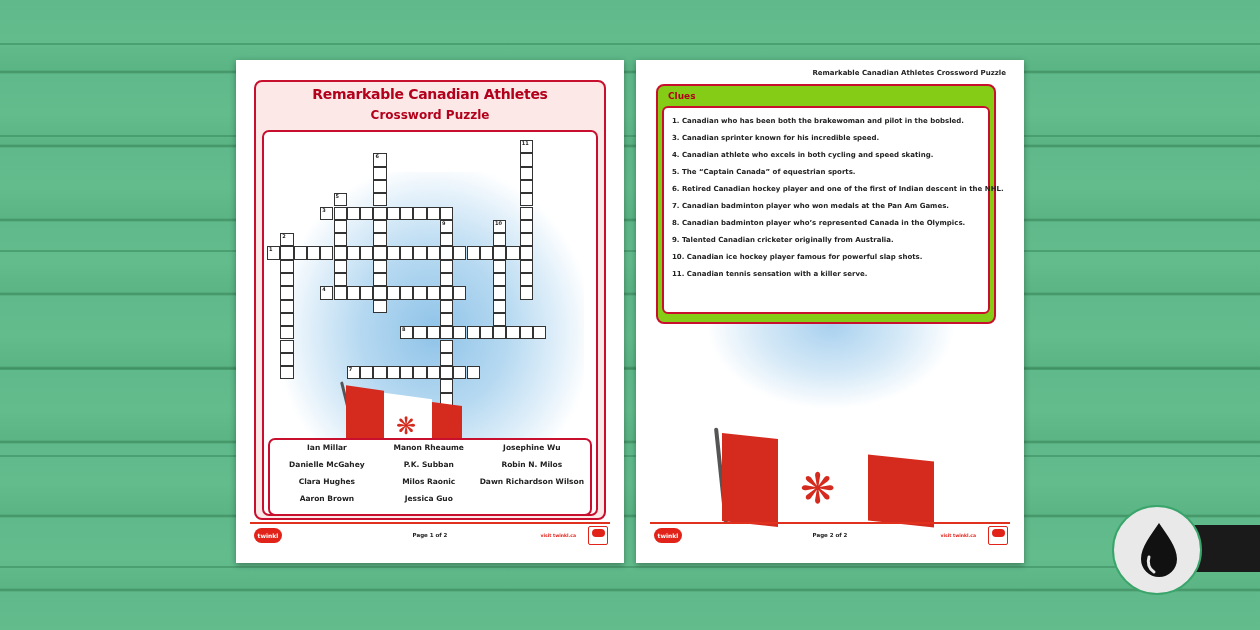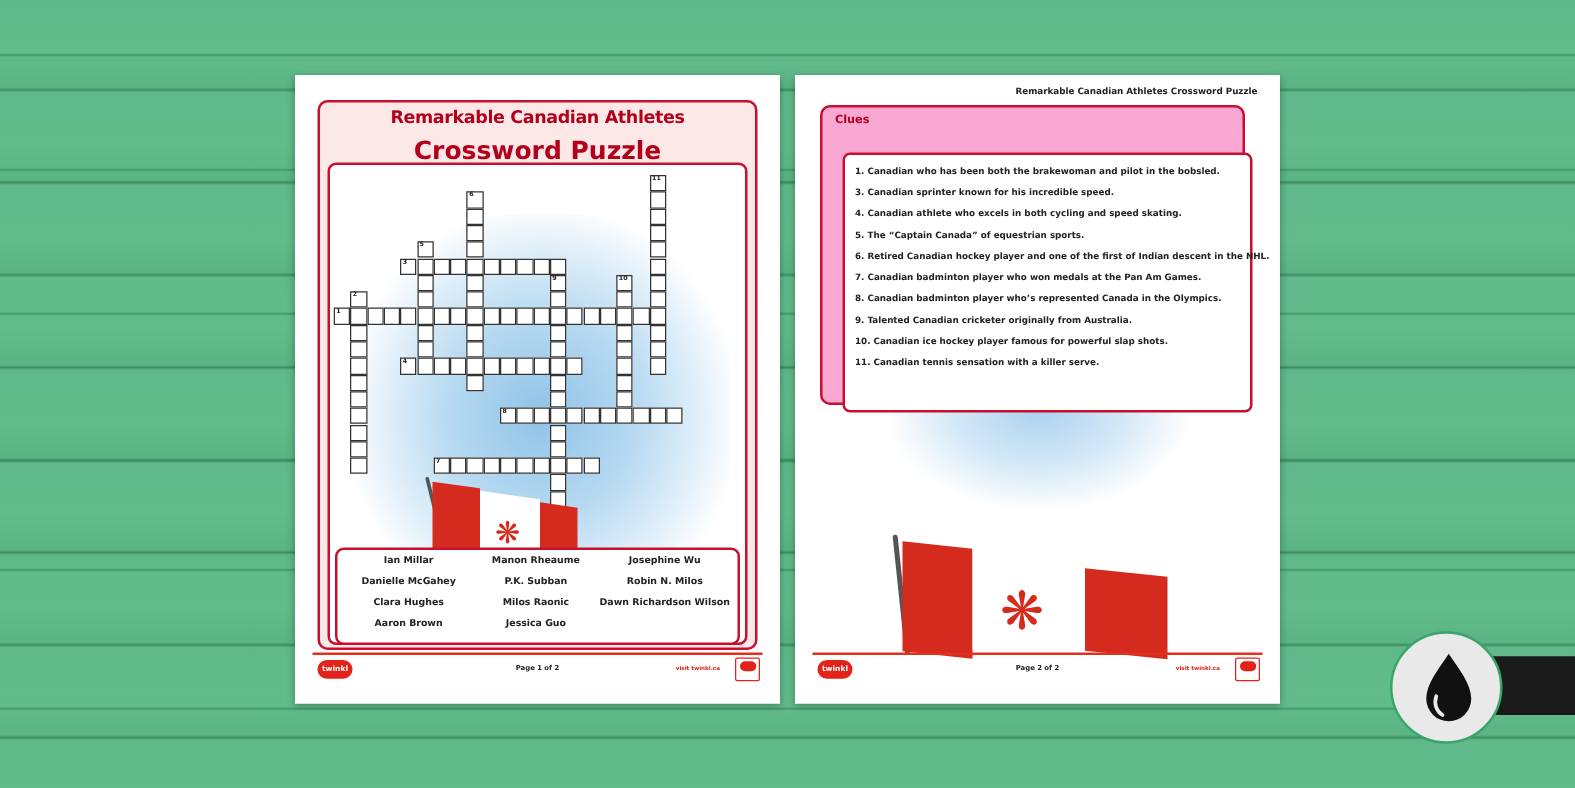--- a/index.html
+++ b/index.html
@@ -20,21 +20,21 @@
   #page1 { left: 236px; top: 60px; width: 388px; height: 503px; }
   #page2 { left: 636px; top: 60px; width: 388px; height: 503px; }
 
   .title-box {
     position:absolute; left:18px; top:20px; width:352px; height:440px;
     border:2px solid #c8102e; border-radius:8px; background:#fde8e8;
   }
   .title1 { position:absolute; left:0; top:4px; width:100%; text-align:center;
     color:#b3001b; font-weight:bold; font-size:14px; font-family:"DejaVu Sans", sans-serif; letter-spacing:-0.3px; }
   .title2 { position:absolute; left:0; top:26px; width:100%; text-align:center;
-    color:#b3001b; font-weight:bold; font-size:20px; font-family:"DejaVu Sans", sans-serif; }
+    color:#b3001b; font-weight:bold; font-size:12px; font-family:"DejaVu Sans", sans-serif; }
   .grid-box {
     position:absolute; left:6px; top:48px; width:336px; height:386px;
     border:2px solid #c8102e; border-radius:7px; background:#fff; overflow:hidden;
   }
   .sky {
     position:absolute; left:20px; top:40px; width:300px; height:320px;
     background: radial-gradient(ellipse at 50% 50%, #8fc3e8 0%, #b6d9f1 35%, #e2f0fa 60%, rgba(255,255,255,0) 75%);
   }
   .cell {
     position:absolute; width:13.3px; height:13.3px; background:#fff;
@@ -62,26 +62,26 @@
     background:#e2231a; color:#fff; font-size:6px; font-weight:bold; text-align:center; line-height:15px;
   }
   .page-num { position:absolute; left:0; top:472px; width:100%; text-align:center; font-size:5.5px; font-weight:bold; color:#222; }
   .visit { position:absolute; right:48px; top:473px; font-size:4.5px; font-weight:bold; color:#e2231a; }
   .badge { position:absolute; right:16px; top:466px; width:20px; height:19px; border:1px solid #e2231a; border-radius:2px; background:#fff; }
   .badge::before { content:""; position:absolute; left:3px; top:2px; width:13px; height:8px; background:#e2231a; border-radius:5px; }
 
   .header2 { position:absolute; right:18px; top:9px; font-size:7px; font-weight:bold; color:#222; }
   .clues-box {
     position:absolute; left:20px; top:24px; width:340px; height:240px;
-    border:2px solid #c8102e; border-radius:8px; background:#f9a8d4;
+    border:2px solid #c8102e; border-radius:8px; background:#84cc16;
   }
   .clues-title { position:absolute; left:10px; top:5px; font-size:9px; font-weight:bold; color:#b3001b; }
   .clues-inner {
-    position:absolute; left:4px; top:36px; width:328px; height:208px;
-    border:2px solid #c8102e; border-radius:6px; background:#fff; padding:5px 8px;margin-left:12px;
+    position:absolute; left:4px; top:20px; width:328px; height:208px;
+    border:2px solid #c8102e; border-radius:6px; background:#fff; padding:5px 8px;
   }
   .clue { font-size:7px; color:#222; height:17px; line-height:17px; white-space:nowrap; font-weight:bold; }
   .sky2 {
     position:absolute; left:70px; top:230px; width:250px; height:120px;
     background: radial-gradient(ellipse at 50% 30%, #a9d1ef 0%, #d5e9f7 40%, rgba(255,255,255,0) 70%);
   }
 
   .drop-badge {
     position:absolute; left:1112px; top:505px; width:90px; height:90px; border-radius:50%;
     background:#e9e9e9; border:2px solid #3aa56b; z-index:3;

